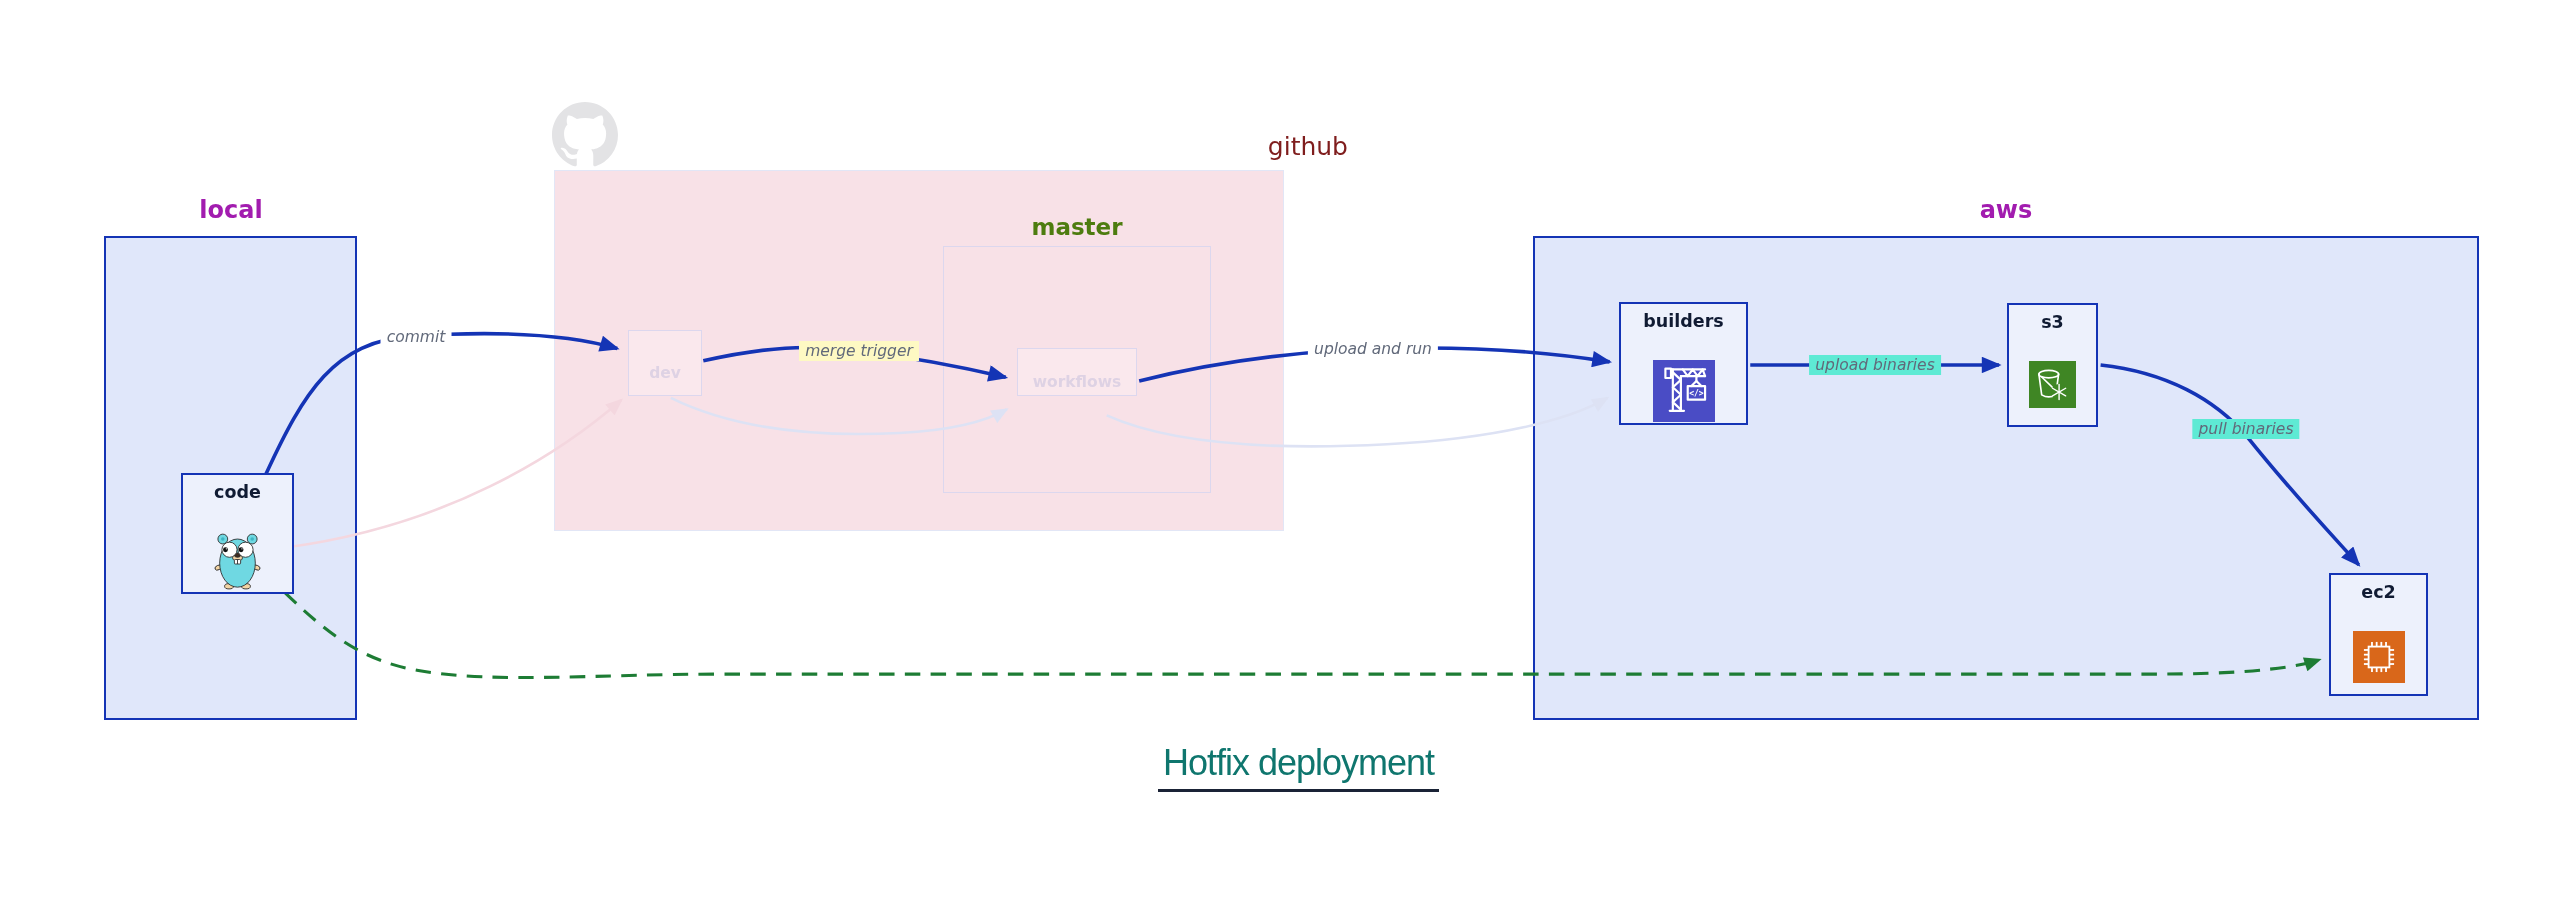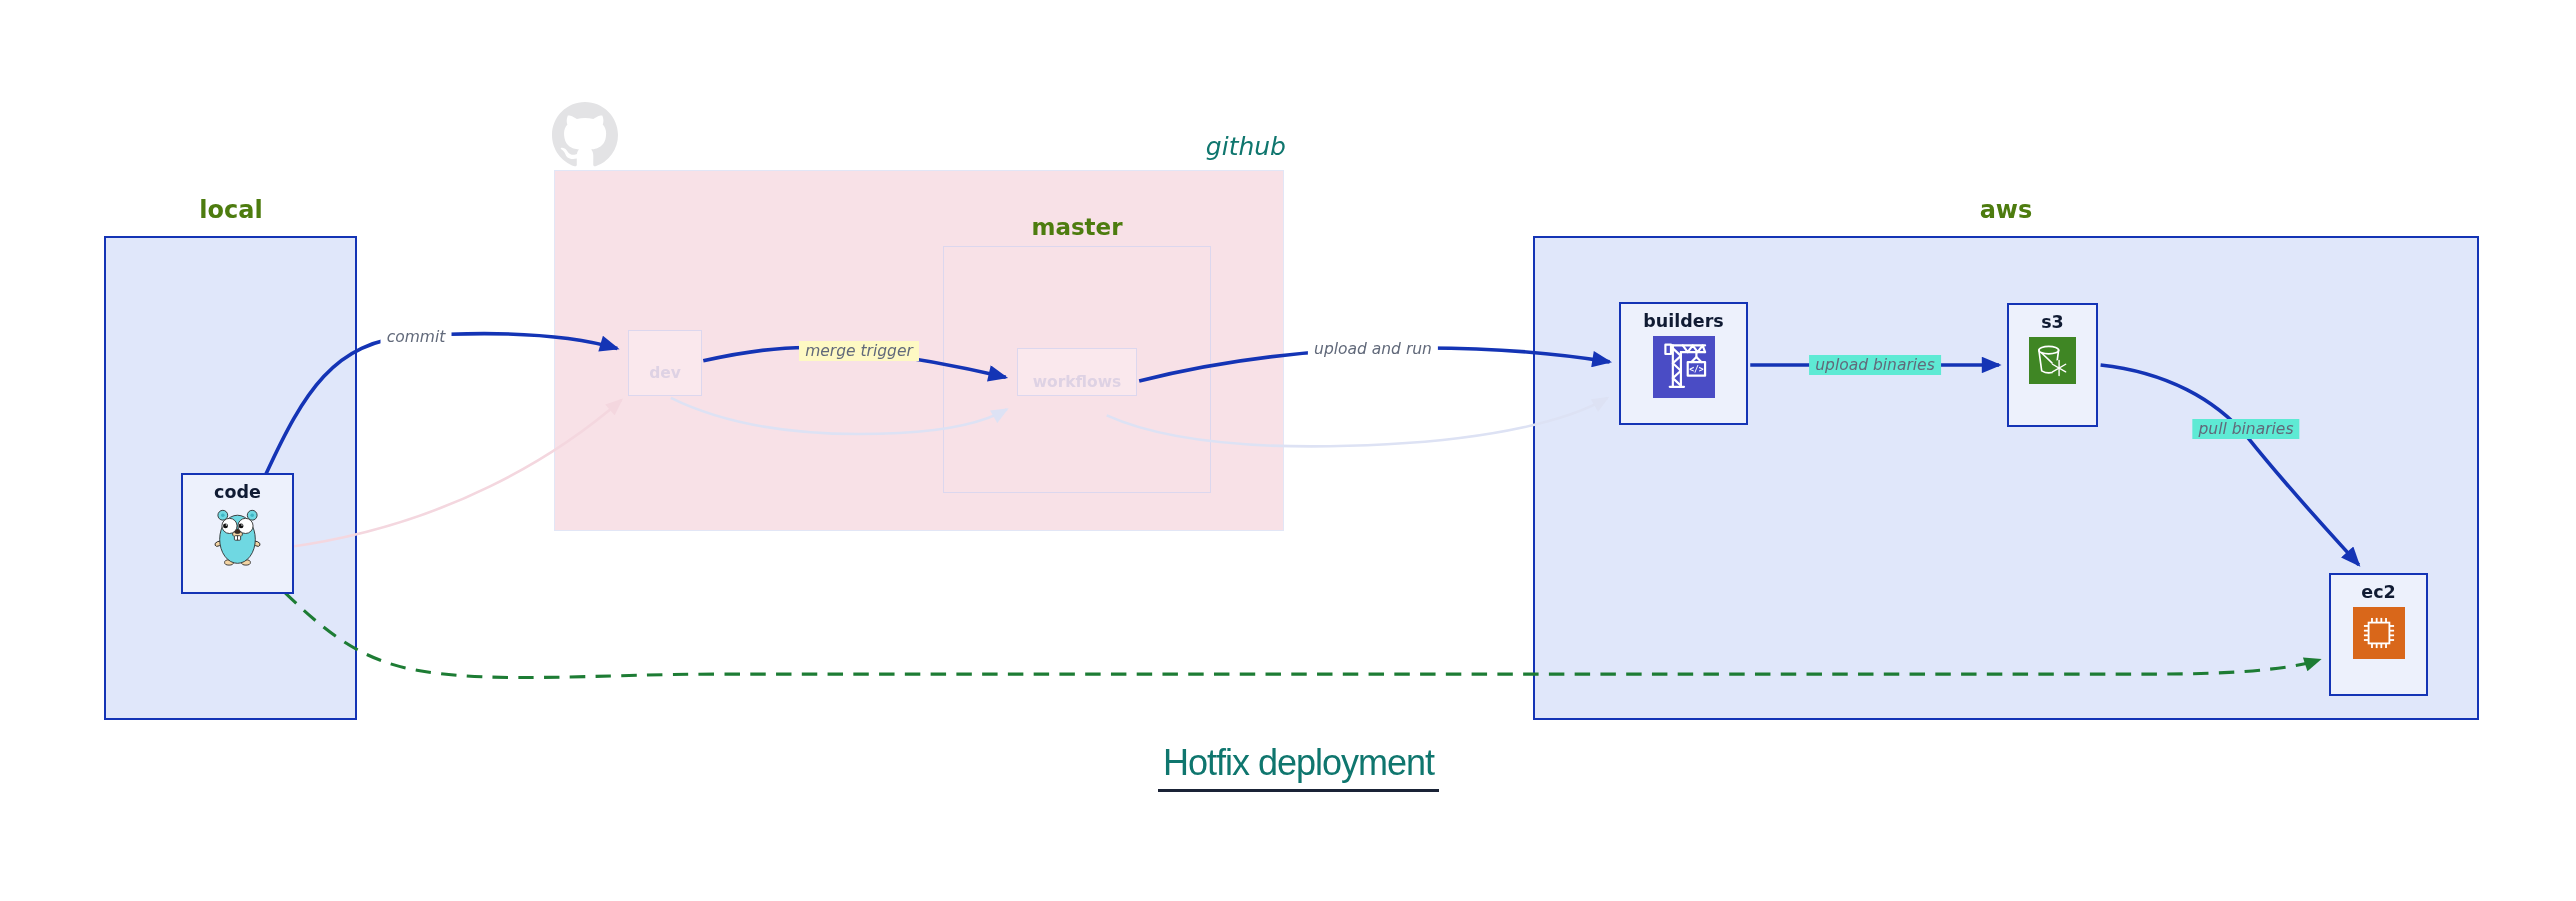--- a/index.html
+++ b/index.html
@@ -8,33 +8,33 @@
 
   
   .region{position:absolute;box-sizing:border-box;}
   .github-region{left:554px;top:170px;width:730px;height:361px;background:#f8e1e7;border:1px solid #e2e6f6;z-index:1;}
   .local-region{left:104px;top:236px;width:253px;height:484px;background:#e0e7fa;border:2.6px solid #1434b5;z-index:1;}
   .aws-region{left:1533px;top:236px;width:946px;height:484px;background:#e0e7fa;border:2.6px solid #1434b5;z-index:1;}
   .master-box{left:943px;top:246px;width:268px;height:247px;background:transparent;border:1.5px solid #dcd7ee;z-index:2;}
 
   
   .lbl{position:absolute;z-index:2;line-height:1.1;white-space:nowrap;}
-  .region-title{font-size:24px;font-weight:600;color:#4d7c0f;}
+  .region-title{font-size:24px;font-weight:600;color:#a21caf;}
   .local-lbl{left:156px;top:197px;width:150px;text-align:center;}
   .aws-lbl{left:1903px;top:197px;width:206px;text-align:center;}
-  .github-lbl{left:1103px;top:133px;width:183px;text-align:right;font-size:25px;font-weight:500;color:#0f766e;font-style:italic;}
+  .github-lbl{left:1165px;top:133px;width:183px;text-align:right;font-size:25px;font-weight:500;color:#7f1d1d;}
   .master-lbl{left:974px;top:215px;width:206px;text-align:center;font-size:23px;font-weight:600;color:#4d7c0f;}
 
   .octocat{position:absolute;left:552px;top:102px;z-index:2;}
 
   
   .edges{position:absolute;left:0;top:0;z-index:3;}
 
   
-  .node{position:absolute;box-sizing:border-box;display:flex;flex-direction:column;align-items:center;z-index:4;}
+  .node{position:absolute;box-sizing:border-box;display:flex;flex-direction:column;align-items:center;z-index:4;gap:24px;}
   .node-blue{background:#edf1fc;border:2.1px solid #1434b5;}
   .node-label{font-weight:bold;font-size:17.5px;color:#101b33;margin-top:7.2px;}
   .node-code{left:181px;top:473px;width:113px;height:121px;}
   .node-builders{left:1619px;top:302px;width:129px;height:123px;}
   .node-s3{left:2007px;top:303px;width:91px;height:124px;}
   .node-ec2{left:2329px;top:573px;width:99px;height:123px;}
   .node-icon{margin-top:5.2px;}
 
   .node-faded{background:rgba(255,255,255,0.25);border:1.5px solid #dcd7ee;justify-content:center;padding-top:19px;}
   .node-faded .faded-label{font-weight:bold;font-size:15.5px;color:#ded2e4;}

